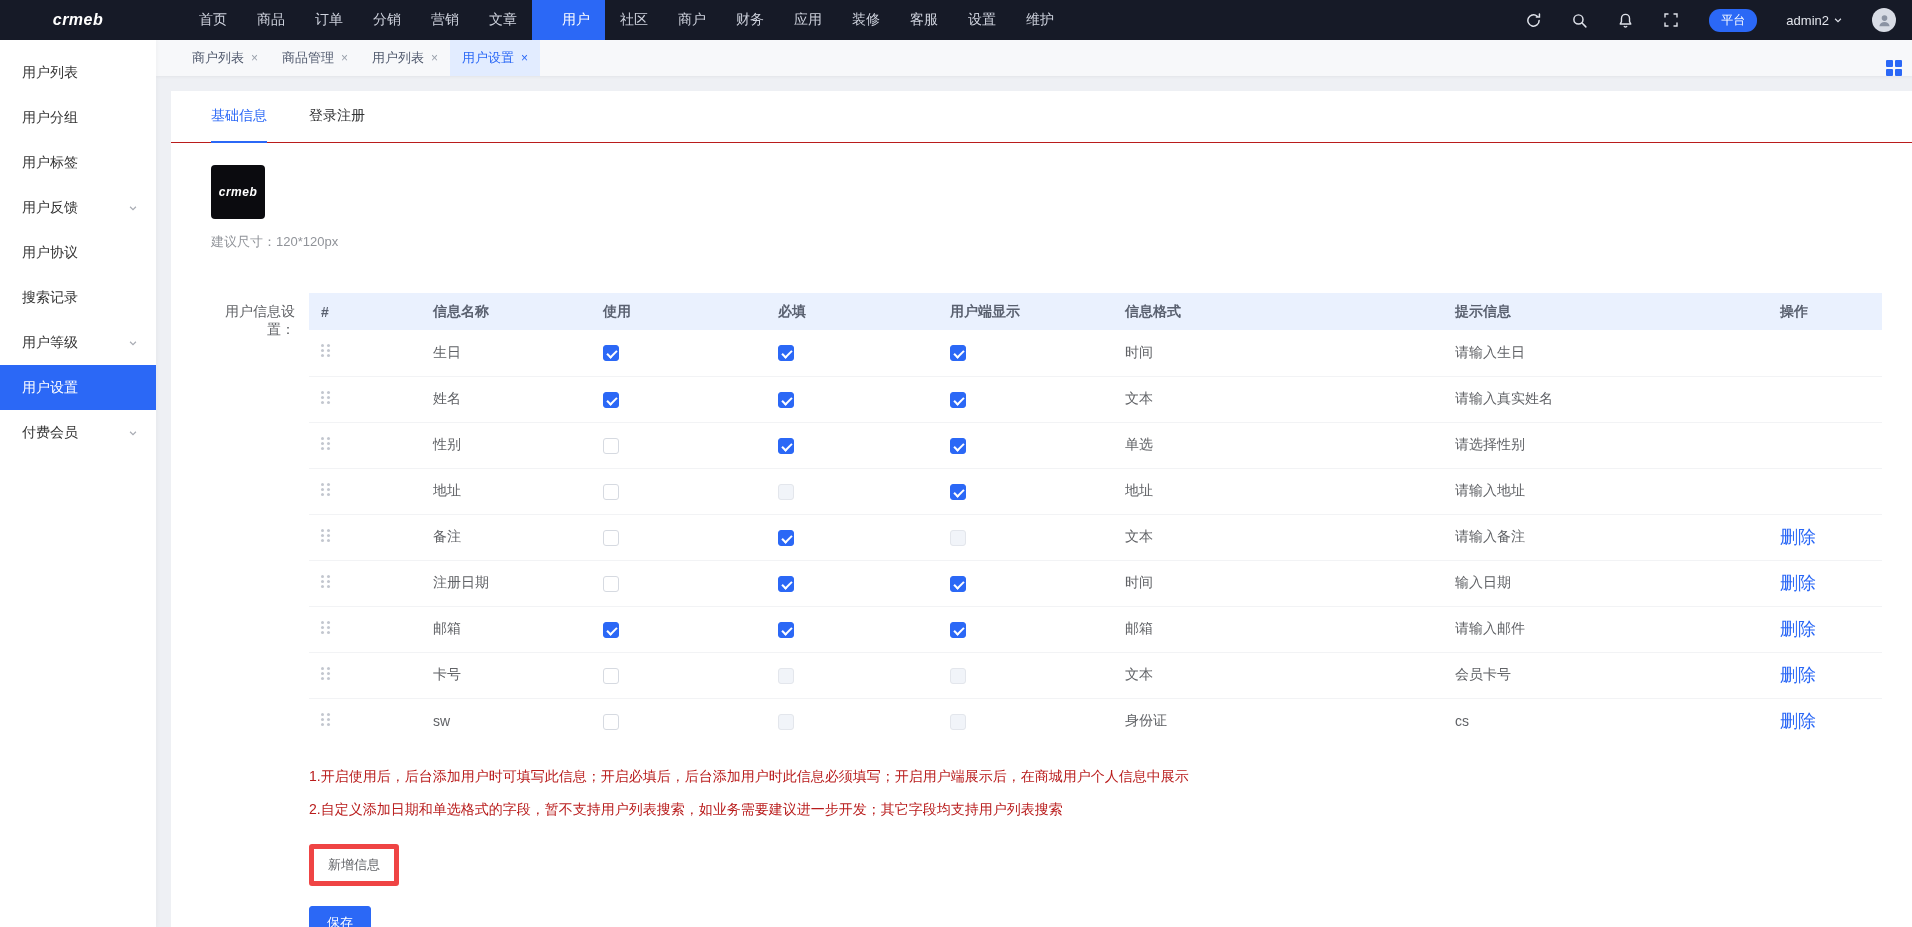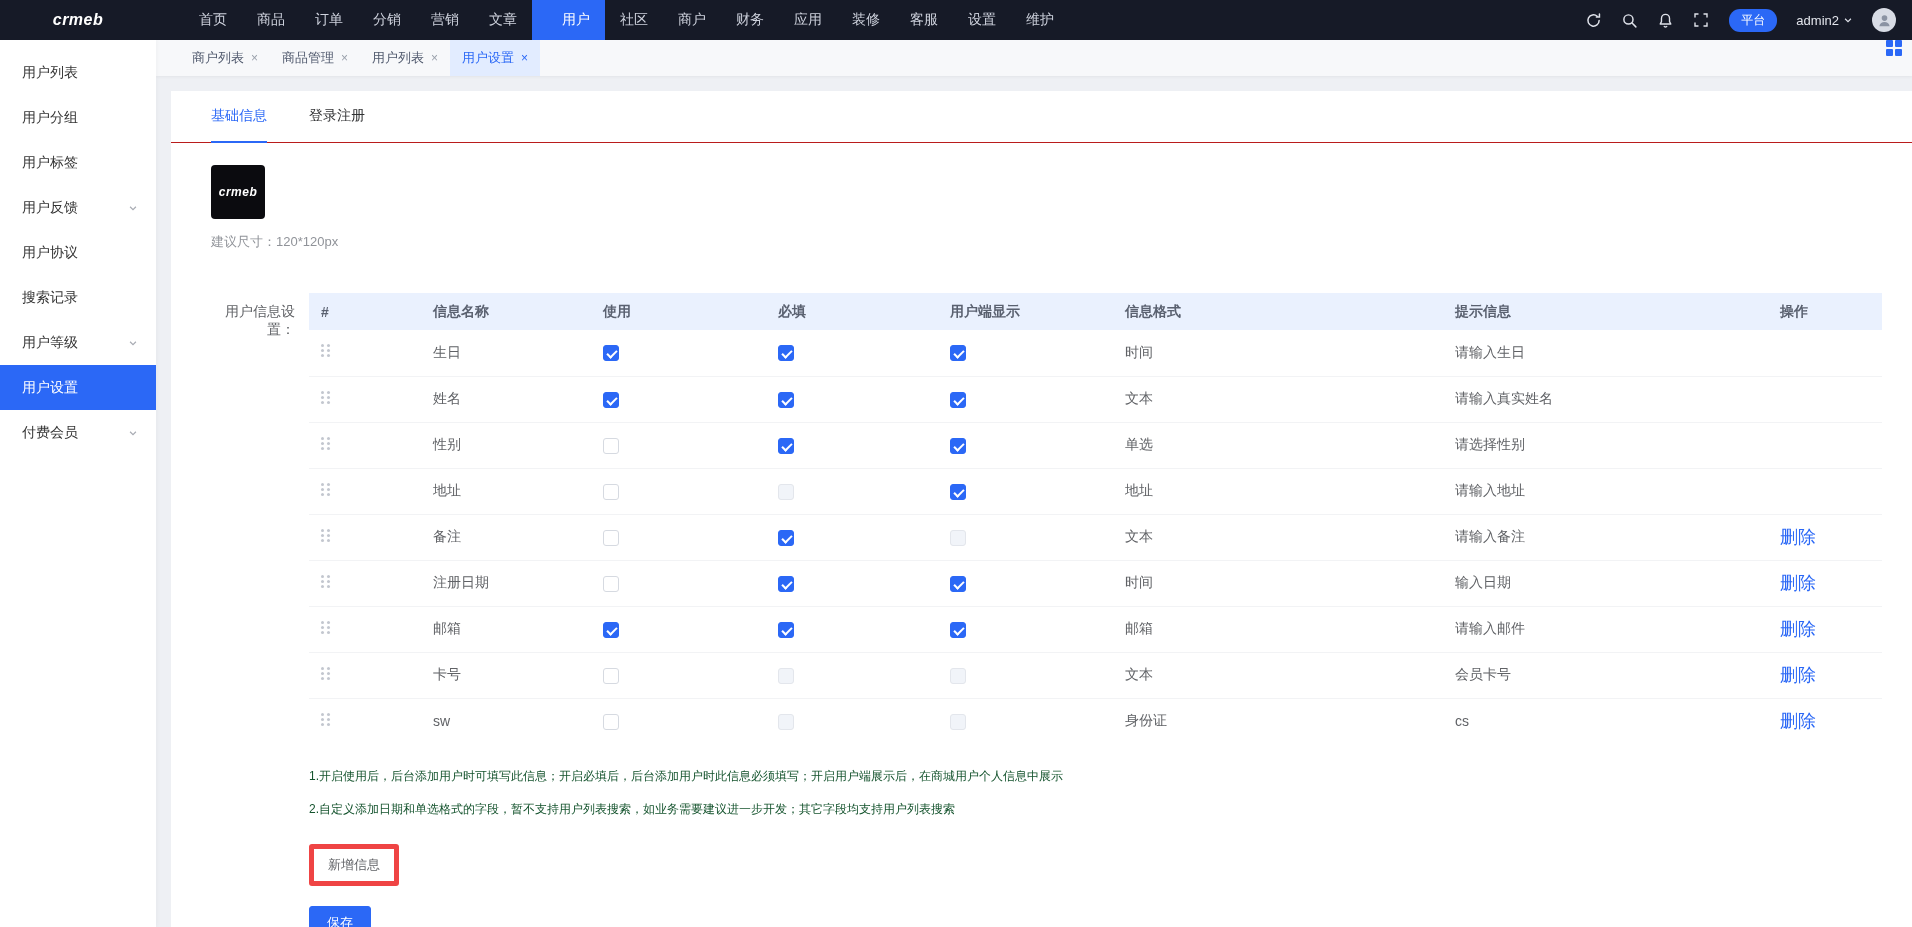--- a/index.html
+++ b/index.html
@@ -8,39 +8,39 @@
 
   
   .top-header { position:fixed; top:0; left:0; width:1912px; height:40px; background:#161a27;
     display:flex; align-items:center; z-index:30; }
   .logo-area { width:156px; display:flex; justify-content:center; align-items:center; }
   .logo-text { color:#fff; font-weight:bold; font-size:16px; font-style:italic; letter-spacing:.5px; }
   .main-nav { display:flex; align-items:stretch; height:40px; margin-left:28px; flex:1; }
   .nav-item { color:#cfd3de; font-size:14px; padding:0 15px; display:flex; align-items:center;
     cursor:pointer; white-space:nowrap; }
   .nav-item.active { background:#2b68f6; color:#fff;padding-left:30px; }
-  .header-right { display:flex; align-items:center; gap:19px; margin-right:16px; }
+  .header-right { display:flex; align-items:center; gap:29px; margin-right:16px; }
   .hicon { width:17px; height:17px; display:flex; align-items:center; cursor:pointer; }
   .platform-badge { background:#2b68f6; color:#fff; font-size:12px; padding:3px 12px;
     border-radius:11px; cursor:pointer; white-space:nowrap; }
   .user-chip { color:#e3e5ec; font-size:13px; display:flex; align-items:center; gap:4px; cursor:pointer; }
   .avatar-circle { width:24px; height:24px; border-radius:50%; background:#d8dce5;
     display:flex; align-items:center; justify-content:center; overflow:hidden; cursor:pointer; }
 
   
   .sidebar { position:fixed; top:40px; left:0; bottom:0; width:156px; background:#fff; z-index:20;
     box-shadow:1px 0 4px rgba(0,0,0,.04); padding-top:10px; }
   .side-item { height:45px; display:flex; align-items:center; justify-content:space-between;
     padding:0 18px 0 22px; font-size:14px; color:#333; cursor:pointer; }
   .side-item .chev { color:#a8abb3; }
   .side-item.active { background:#2b68f6; color:#fff; }
 
   
   .tabbar { position:fixed; top:40px; left:156px; right:0; height:36px; background:#f7f8fa;
-    display:flex; align-items:flex-start; padding:0 10px 0 24px; z-index:10;
+    display:flex; align-items:flex-end; padding:0 10px 0 24px; z-index:10;
     box-shadow:0 1px 3px rgba(0,0,0,.05); }
   .page-tab { display:flex; align-items:center; gap:7px; padding:0 12px; height:36px;
     font-size:13px; color:#515a6e; cursor:pointer; white-space:nowrap; }
   .page-tab .close-x { color:#9aa0ab; font-size:12px; }
   .page-tab.active { background:#e2ecff; color:#2b68f6; }
   .page-tab.active .close-x { color:#2b68f6; }
   .tabbar-right { margin-left:auto; display:flex; align-items:center; }
   .grid-icon { width:16px; height:16px; display:grid; grid-template-columns:7px 7px; gap:2px; cursor:pointer; }
   .grid-icon span { width:7px; height:7px; background:#2b68f6; border-radius:1px; }
 
@@ -82,21 +82,21 @@
     vertical-align:middle; cursor:pointer; }
   .cb.unchecked { background:#fff; border:1px solid #d6dae1; }
   .cb.checked { background:#2b68f6; border:1px solid #2b68f6; }
   .cb.checked::after { content:""; position:absolute; left:5px; top:2px; width:4px; height:8px;
     border:solid #fff; border-width:0 2px 2px 0; transform:rotate(45deg); }
   .cb.disabled { background:#f1f4f9; border:1px solid #e3e6ec; cursor:not-allowed; }
 
   .delete-link { color:#2b68f6; font-size:18px; cursor:pointer; }
 
   .notes { margin-top:16px; }
-  .note-line { font-size:12px; color:#14532d; line-height:33px; }
+  .note-line { font-size:14px; color:#b91c1c; line-height:33px; }
 
   .btn-plain { margin-top:18px; display:inline-block; background:#fff; border:5px solid #ef4444;
     border-radius:3px; color:#606266; font-size:13px; padding:7px 14px; cursor:pointer; }
   .btn-primary { margin-top:20px; display:inline-block; background:#2b68f6; border:1px solid #2b68f6;
     border-radius:3px; color:#fff; font-size:13px; padding:7px 17px; cursor:pointer; }
   .btn-row { display:block; }
 </style>
 </head>
 <body>
 

